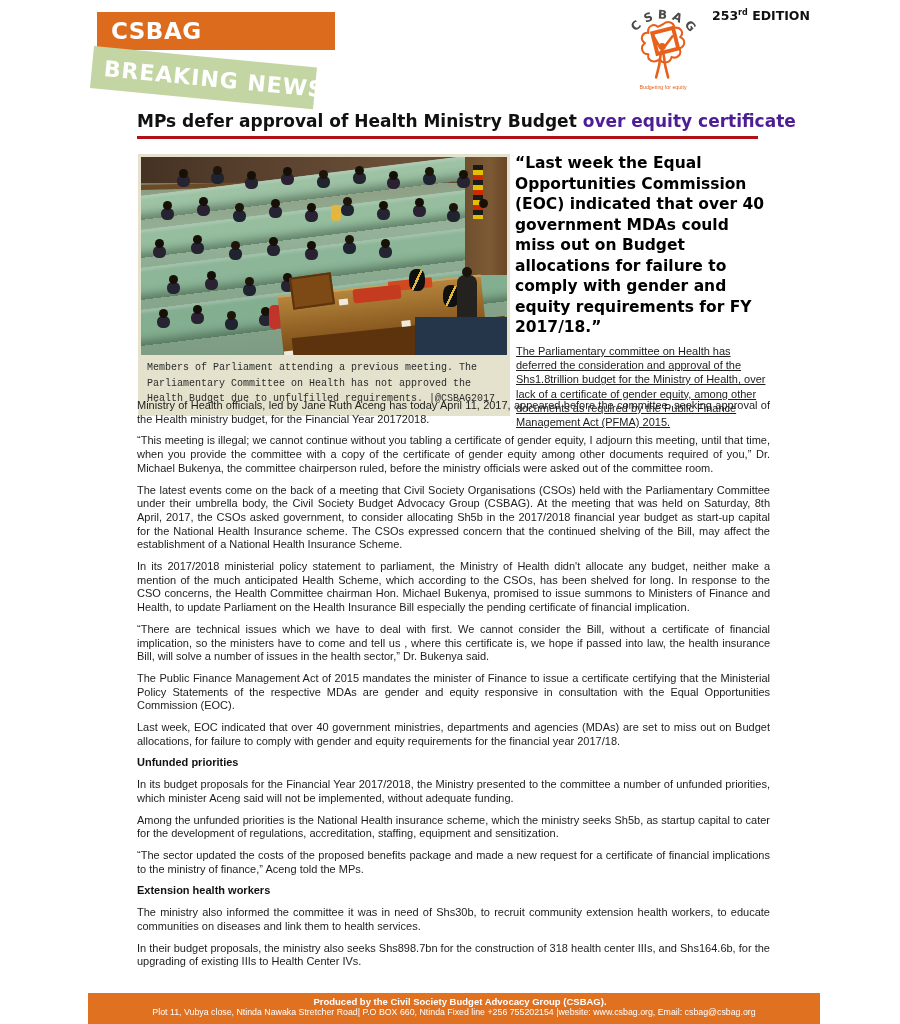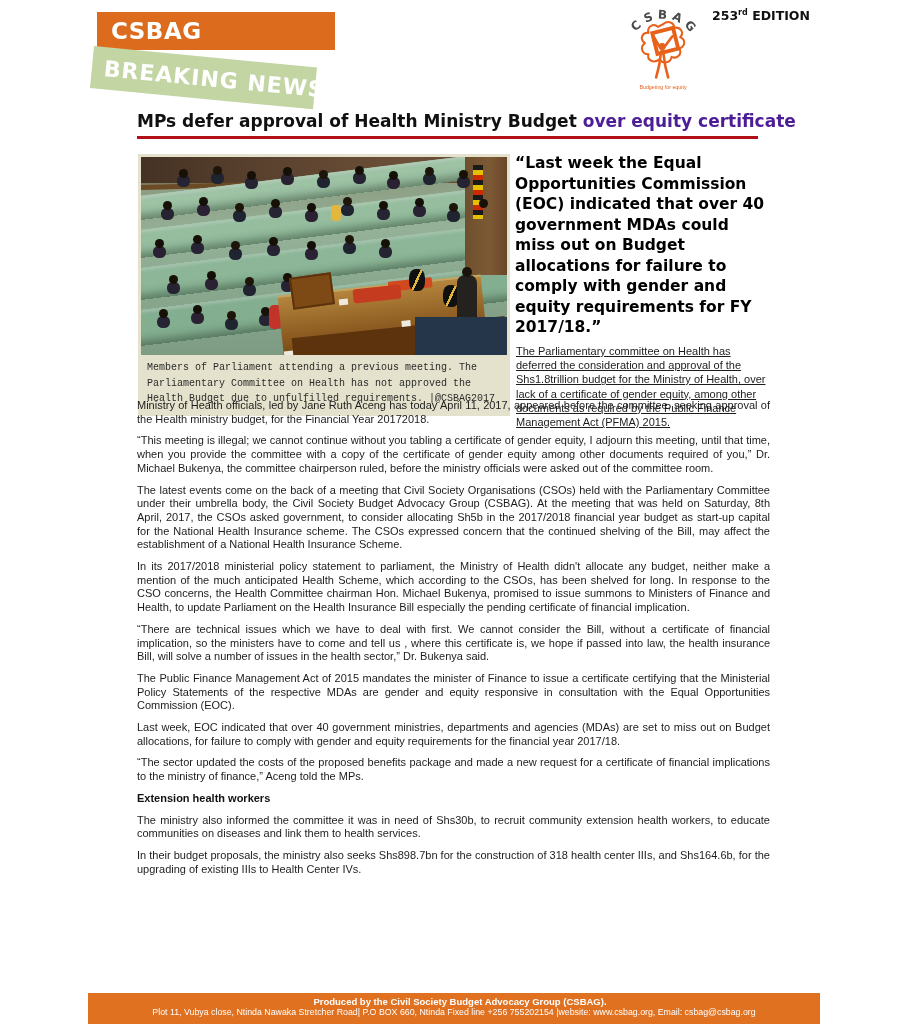--- a/index.html
+++ b/index.html
@@ -167,20 +167,23 @@
   <div class="lead-para">The Parliamentary committee on Health has deferred the consideration and approval of the Shs1.8trillion budget for the Ministry of Health, over lack of a certificate of gender equity, among other documents as required by the Public Finance Management Act (PFMA) 2015.</div>
 
   <div class="article">
     <p>Ministry of Health officials, led by Jane Ruth Aceng has today April 11, 2017, appeared before the committee, seeking approval of the Health ministry budget, for the Financial Year 20172018.</p>
     <p>“This meeting is illegal; we cannot continue without you tabling a certificate of gender equity, I adjourn this meeting, until that time, when you provide the committee with a copy of the certificate of gender equity among other documents required of you,” Dr. Michael Bukenya, the committee chairperson ruled, before the ministry officials were asked out of the committee room.</p>
     <p>The latest events come on the back of a meeting that Civil Society Organisations (CSOs) held with the Parliamentary Committee under their umbrella body, the Civil Society Budget Advocacy Group (CSBAG).  At the meeting that was held on Saturday, 8th April, 2017, the CSOs asked government, to consider allocating Sh5b in the 2017/2018 financial year budget as start-up capital for the National Health Insurance scheme. The CSOs expressed concern that the continued shelving of the Bill, may affect the establishment of a National Health Insurance Scheme.</p>
     <p>In its 2017/2018 ministerial policy statement to parliament, the Ministry of Health didn't allocate any budget, neither make a mention of the much anticipated Health Scheme, which according to the CSOs, has been shelved for long.  In response to the CSO concerns, the Health Committee chairman Hon. Michael Bukenya, promised to issue summons to Ministers of Finance and Health, to update Parliament on the Health Insurance Bill especially the pending certificate of financial implication.</p>
     <p>“There are technical issues which we have to deal with first. We cannot consider the Bill, without a certificate of financial implication, so the ministers have to come and tell us , where this certificate is, we hope if passed into law, the health insurance Bill, will solve a number of issues in the health sector,” Dr. Bukenya said.</p>
     <p>The Public Finance Management Act of 2015 mandates the minister of Finance to issue a certificate certifying that the Ministerial Policy Statements of the respective MDAs are gender and equity responsive in consultation with the Equal Opportunities Commission (EOC).</p>
     <p>Last week, EOC indicated that over 40 government ministries, departments and agencies (MDAs) are set to miss out on Budget allocations, for failure to comply with gender and equity requirements for the financial year 2017/18.</p>
+    <h3>Unfunded priorities</h3>
+    <p>In its budget proposals for the Financial Year 2017/2018, the Ministry presented to the committee a number of unfunded priorities, which minister Aceng said will not be implemented, without adequate funding.</p>
+    <p>Among the unfunded priorities is the National Health insurance scheme, which the ministry seeks Sh5b, as startup capital to cater for the development of regulations, accreditation, staffing, equipment and sensitization.</p>
     <p>“The sector updated the costs of the proposed benefits package and made a new request for a certificate of financial implications to the ministry of finance,” Aceng told the MPs.</p>
     <h3>Extension health workers</h3>
     <p>The ministry also informed the committee it was in need of Shs30b, to recruit community extension health workers, to educate communities on diseases and link them to health services.</p>
     <p>In their budget proposals, the ministry also seeks Shs898.7bn for the construction of 318 health center IIIs, and Shs164.6b, for the upgrading of existing IIIs to Health Center IVs.</p>
   </div>
 
   <div class="footer">
     <div class="f1">Produced by the Civil Society Budget Advocacy Group (CSBAG).</div>
     <div class="f2">Plot 11, Vubya close, Ntinda Nawaka Stretcher Road| P.O BOX 660, Ntinda Fixed line +256 755202154 |website: www.csbag.org, Email: csbag@csbag.org</div>
   </div>

